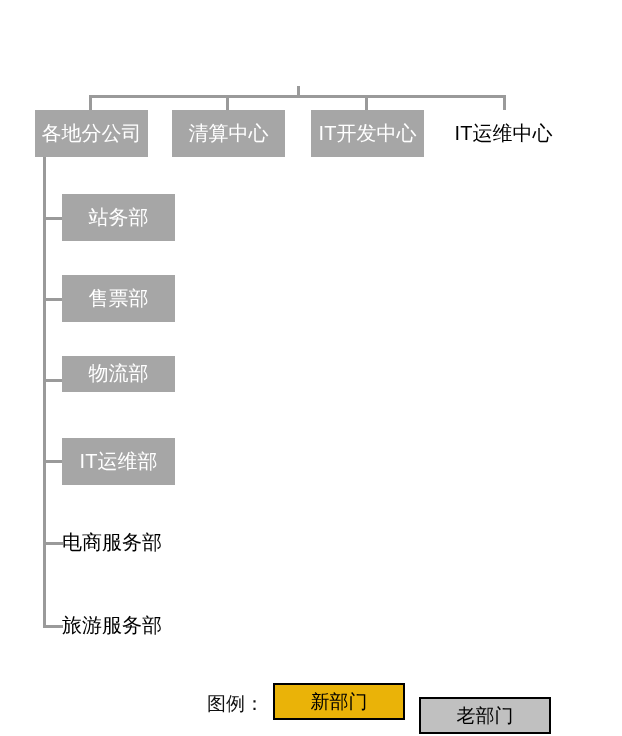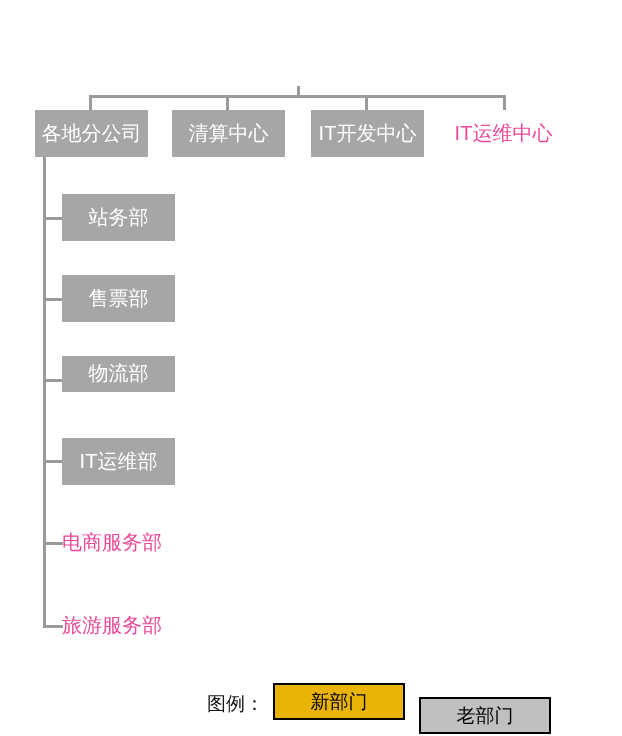--- a/index.html
+++ b/index.html
@@ -38,21 +38,21 @@
     text-align: center;
     line-height: 1.18;
     letter-spacing: 0px;
   }
   .node.old {
     background: #a6a6a6;
     color: #ffffff;
   }
   .node.new {
     background: transparent;
-    color: #ec4899;
+    color: #000000;
   }
 
   .node-root {
     font-size: 21px;
     padding: 0 4px;
   }
   .node-l1 { font-size: 20px; }
   .node-l2 { font-size: 20px; }
 
   

